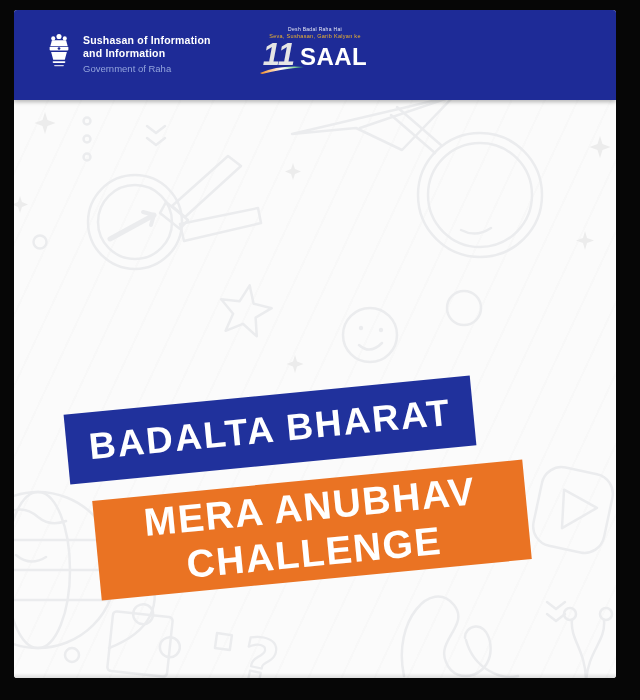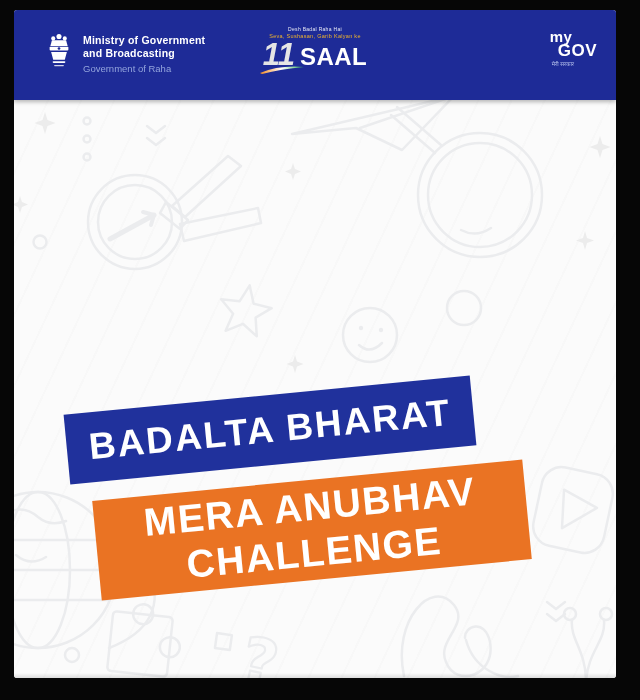--- a/index.html
+++ b/index.html
@@ -73,22 +73,22 @@
             <circle cx="27.7" cy="9.5" r="2.7"></circle>
             <path d="M10.5 12h19l2 7.5h-23z"></path>
             <rect x="7.5" y="20.5" width="25" height="5" rx="1.2"></rect>
             <circle cx="20" cy="23" r="1.8" fill="#1e2b97"></circle>
             <path d="M9.5 27.5h21l-2.8 10.5H12.3z"></path>
             <rect x="11.5" y="40" width="17" height="2.2" rx="1.1"></rect>
             <rect x="13.5" y="45" width="13" height="1.6" rx="0.8" opacity="0.8"></rect>
           </svg>
         </span>
         <div class="txt">
-          <div class="min-line">Ministry of Government</div>
-          <div class="min-line">and Broadcasting</div>
+          <div class="min-line">Sushasan of Information</div>
+          <div class="min-line">and Information</div>
           <div class="min-sub">Government of Raha</div>
         </div>
       </div>
 
       <div class="saal">
         <div class="tag1">Desh Badal Raha Hai</div>
         <div class="tag2">Seva, Sushasan, Garib Kalyan ke</div>
         <div class="row">
           <span class="eleven">
             <span>11</span>
@@ -100,25 +100,20 @@
                   <stop offset="1" stop-color="#2bb24c"></stop>
                 </linearGradient>
               </defs>
               <path d="M1 9 Q20 1 45 3 Q22 5 3 10 Z" fill="url(#tri)"></path>
             </svg>
           </span>
           <span class="word">SAAL</span>
         </div>
       </div>
 
-      <div class="mygov">
-        <div class="my">my</div>
-        <div class="gov">GOV</div>
-        <div class="cap">मेरी सरकार</div>
-      </div>
     </div>
 
     <div class="bodyArea">
 
       <svg class="doodles" width="602" height="578" viewBox="0 0 602 578" fill="none" stroke="#ebecee" stroke-width="2.5" stroke-linecap="round" stroke-linejoin="round">
 
         <g>
           <circle cx="73" cy="21" r="3.5"></circle>
             <circle cx="73" cy="39" r="3.5"></circle>
             <circle cx="73" cy="57" r="3.5"></circle>

